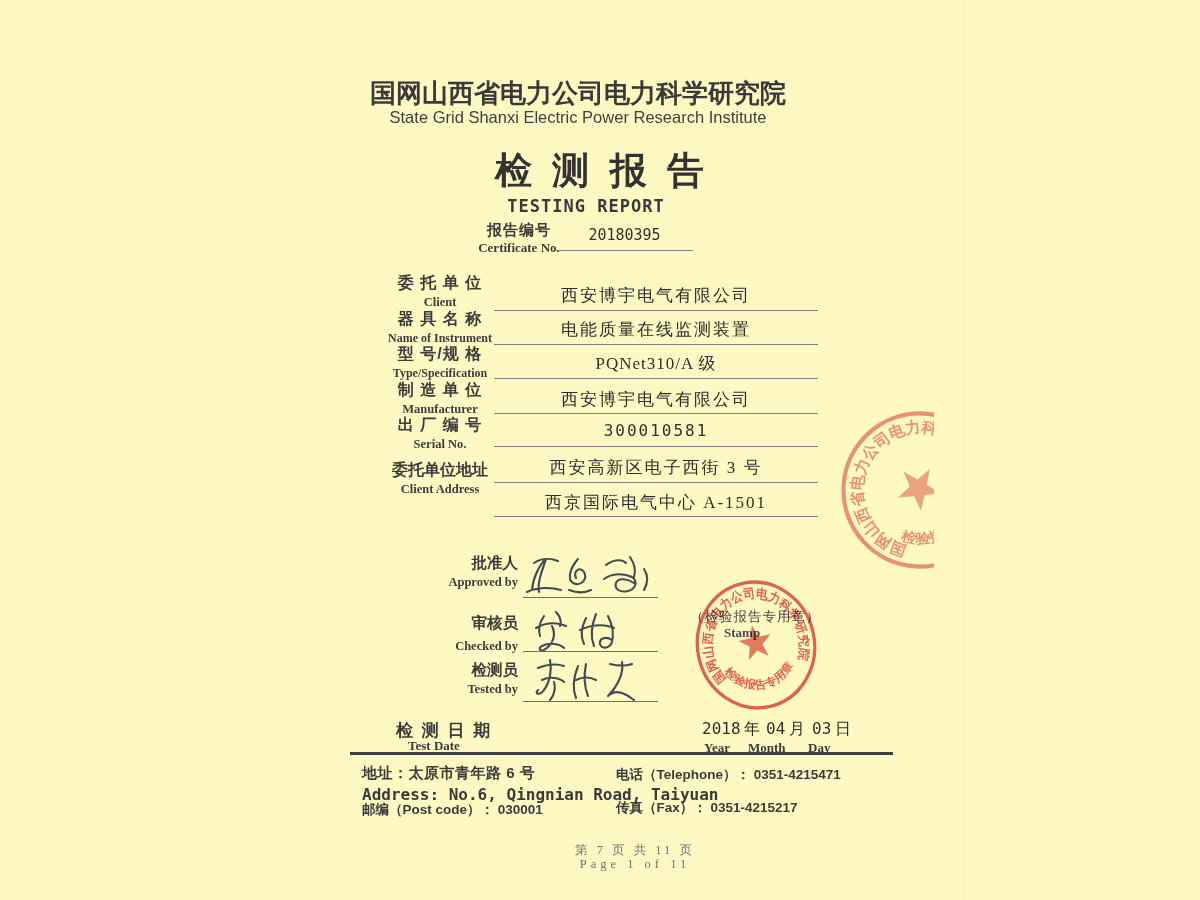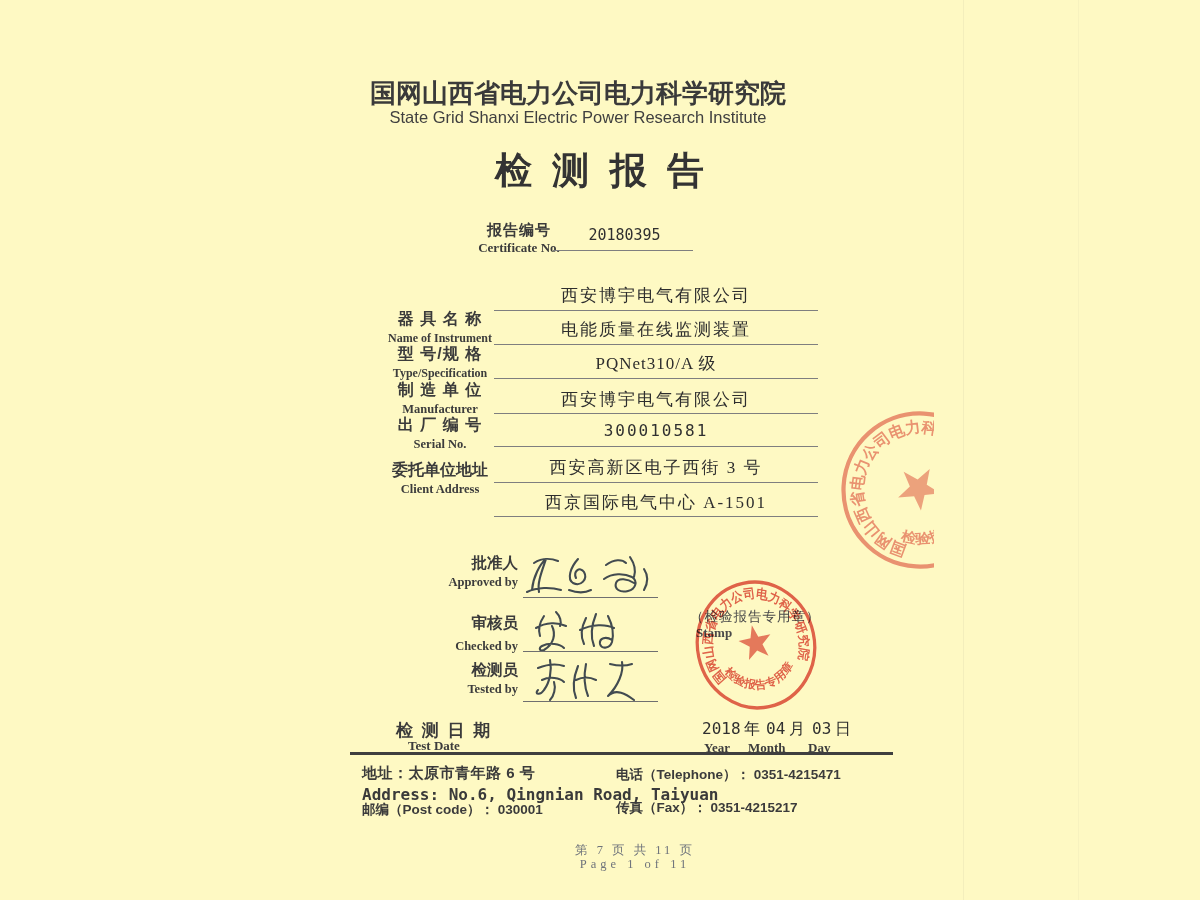--- a/index.html
+++ b/index.html
@@ -27,26 +27,31 @@
 <body>
 
 <div id="paper">
 
   <div class="abs scanline" style="left:963px;background:rgba(110,110,110,0.08);"></div>
   <div class="abs scanline" style="left:1078px;background:rgba(110,110,110,0.05);"></div>
 
   <div class="abs hei center" style="left:278px;width:600px;top:76px;font-size:26px;color:#3a3a3a;">国网山西省电力公司电力科学研究院</div>
   <div class="abs hei center" style="left:302px;width:600px;top:146px;font-size:37px;letter-spacing:5px;color:#333;">检 测 报 告</div>
   <div class="abs center" style="left:278px;width:600px;top:108px;font-size:16.5px;color:#404040;font-family:'Liberation Sans',sans-serif;">State Grid Shanxi Electric Power Research Institute</div>
+  <div class="abs mono center" style="left:286px;width:600px;top:196px;font-size:17px;font-weight:700;letter-spacing:1px;color:#3a3a3a;">TESTING REPORT</div>
 
   <div class="abs hei" style="left:460px;width:118px;top:221px;font-size:15px;text-align:center;letter-spacing:1px;">报告编号</div>
   <div class="abs enb" style="left:460px;width:118px;top:240px;font-size:13px;text-align:center;">Certificate No.</div>
   <div class="abs mono center" style="left:556px;width:137px;top:226px;font-size:15px;">20180395</div>
   <div class="abs uline" style="left:553px;width:140px;top:249px;height:1px;"></div>
 
+  <div class="abs fieldlabel" style="top:273px;">
+    <div class="hei cn">委 托 单 位</div>
+    <div class="enb en">Client</div>
+  </div>
   <div class="abs fieldval song" style="top:284px;">西安博宇电气有限公司</div>
   <div class="abs fline uline" style="top:309px;"></div>
 
   <div class="abs fieldlabel" style="top:309px;">
     <div class="hei cn">器 具 名 称</div>
     <div class="enb en" style="font-size:12px;">Name of Instrument</div>
   </div>
   <div class="abs fieldval song" style="top:318px;">电能质量在线监测装置</div>
   <div class="abs fline uline" style="top:343px;"></div>
 
@@ -106,21 +111,21 @@
     <div class="enb" style="font-size:12.5px;margin-top:1px;">Tested by</div>
   </div>
   <svg class="abs" style="left:530px;top:656px;" width="110" height="48" viewBox="0 0 110 48" role="img" aria-label="李胜文">
     <path class="ink" d="M8 12 C18 8 28 8 34 10 M20 4 C22 14 20 26 14 34 C10 40 4 38 8 34 M12 24 C20 20 30 22 34 26 M24 26 C26 32 24 40 20 44"></path>
     <path class="ink" d="M48 10 C44 20 42 32 46 42 M56 8 C54 18 54 30 58 40 M46 24 C54 20 62 22 66 24"></path>
     <path class="ink" d="M80 8 C88 10 96 10 102 8 M92 6 C94 16 88 30 78 40 C86 32 96 38 104 44"></path>
   </svg>
   <div class="abs sigline" style="top:700px;"></div>
 
   <div class="abs" style="left:690px;top:608px;font-size:13.5px;color:#4a4a4a;letter-spacing:1px;">（检验报告专用章）</div>
-  <div class="abs enb" style="left:696px;top:625px;font-size:13px;color:#4a4a4a;">Stamp</div>
+  <div class="abs enb" style="left:724px;top:625px;font-size:13px;color:#4a4a4a;">Stamp</div>
 
   <svg class="abs" style="left:691px;top:575px;transform:rotate(-12deg);opacity:.88;mix-blend-mode:multiply;" width="130" height="140" viewBox="0 0 160 160" preserveAspectRatio="none" role="img">
     <defs>
       <path id="ring1" d="M 35.8 111 A 54 54 0 1 1 124.2 111" fill="none"></path>
       <path id="bottom1" d="M 33 97 A 50 50 0 0 0 127 97" fill="none"></path>
     </defs>
     <circle cx="80" cy="80" r="72" fill="none" stroke-width="4" stroke="#dc4f48"></circle>
     <polygon points="80,57 84.9,71.2 100,71.5 88,80.6 92.3,95 80,86.4 67.7,95 72,80.6 60,71.5 75.1,71.2" opacity=".85" fill="#dc4f48"></polygon>
     <text class="stampText" font-size="15" fill="#dc4f48">
       <textPath href="#ring1" startOffset="0" textLength="230" lengthAdjust="spacingAndGlyphs">国网山西省电力公司电力科学研究院</textPath>

